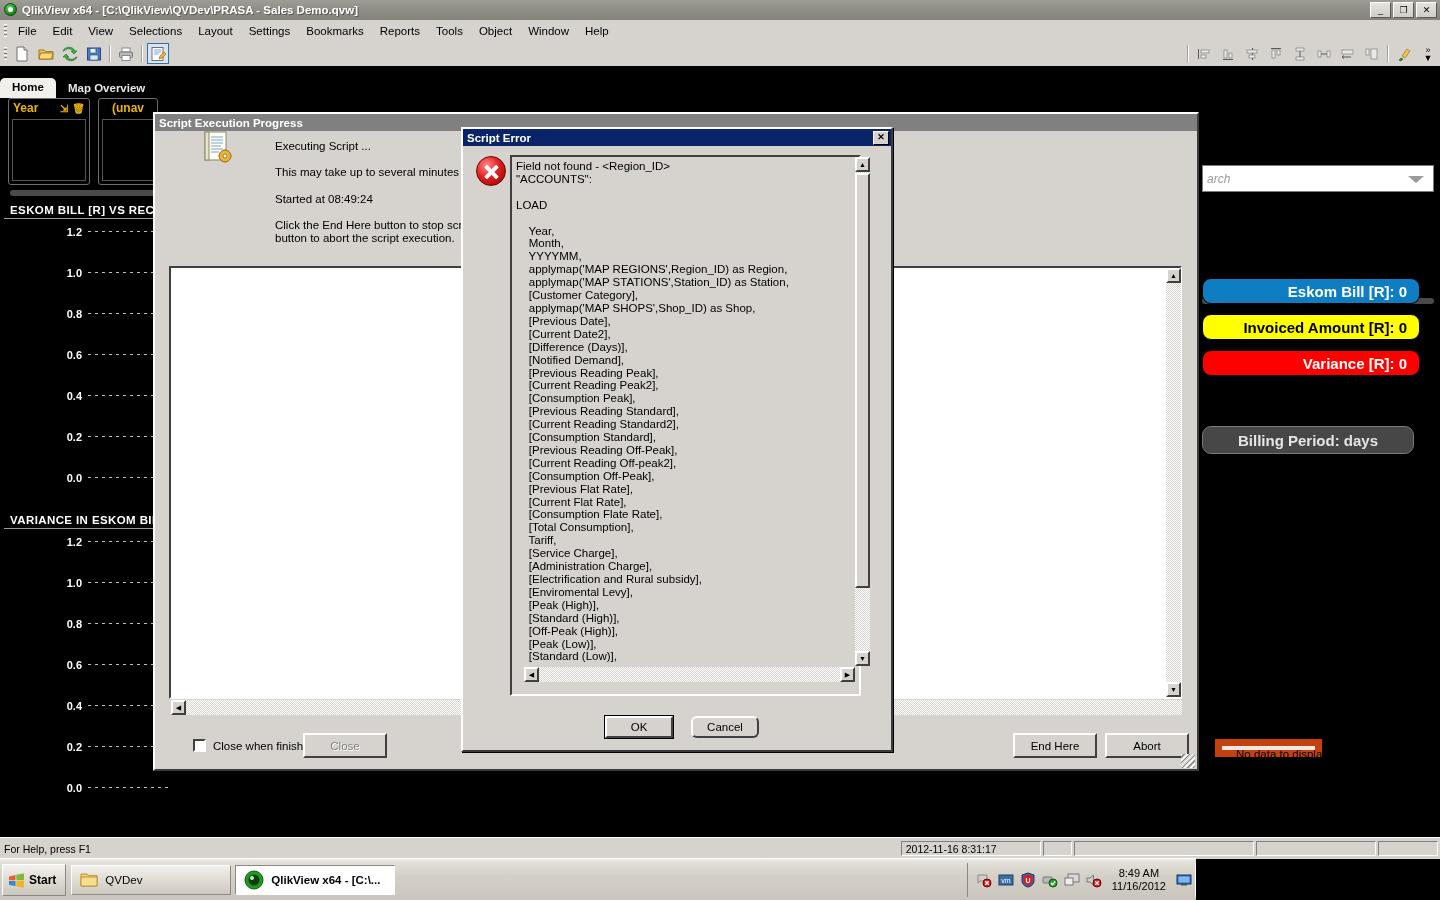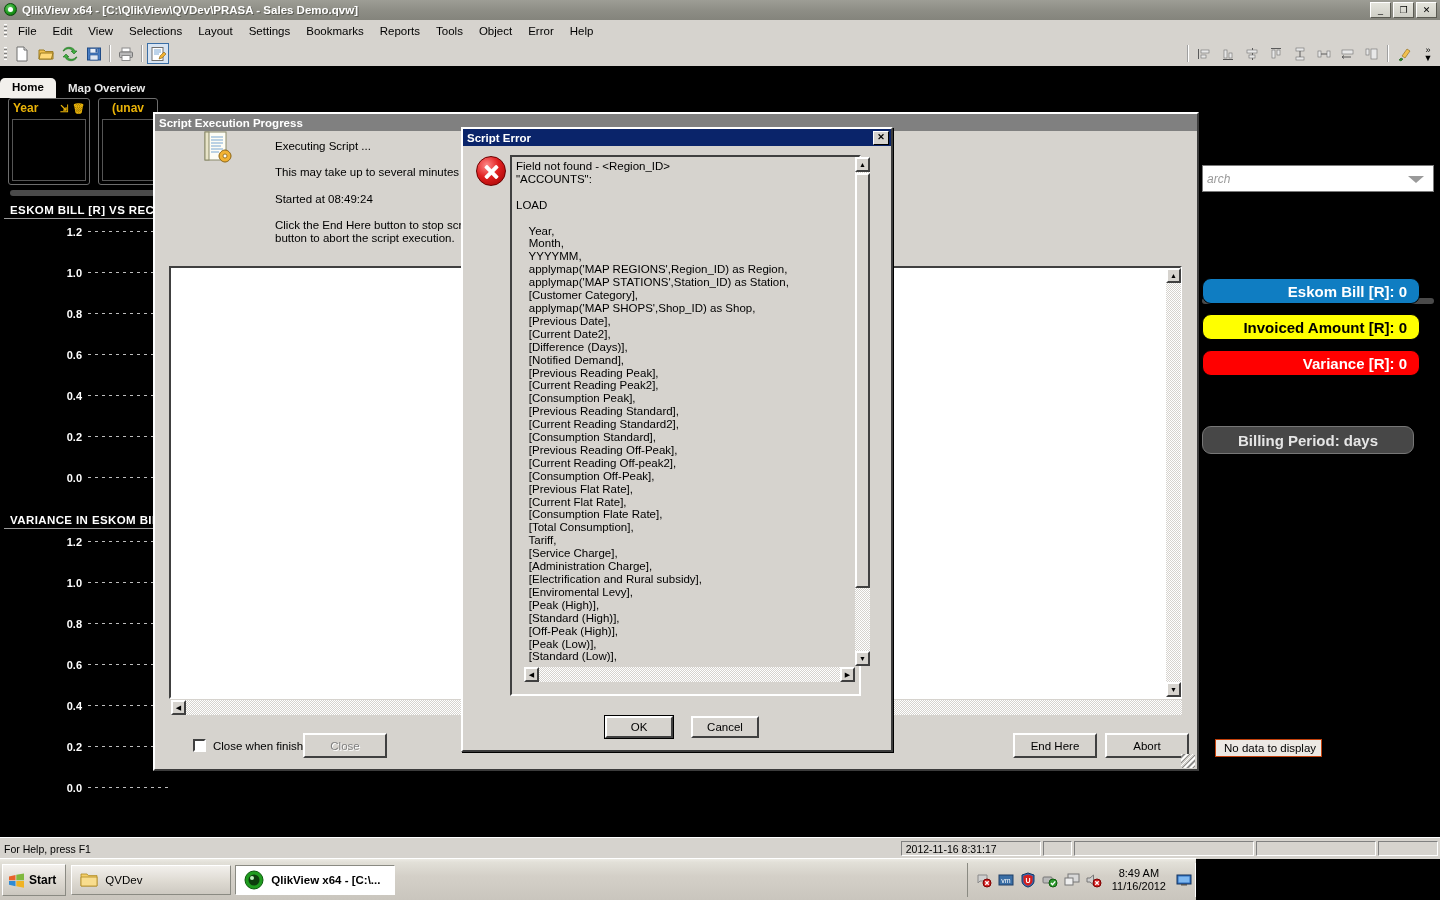--- a/index.html
+++ b/index.html
@@ -126,22 +126,22 @@
     flex:1 1 auto;color:#999;font-style:italic;font-size:12px;padding-left:4px;
     white-space:nowrap;overflow:hidden;
   }
   .kpi{
     position:absolute;border-radius:9px;box-sizing:border-box;
     display:flex;align-items:center;justify-content:flex-end;
     padding-right:12px;font-weight:bold;font-size:15px;white-space:nowrap;
     border:1px solid #000;
   }
   .nodata{
-    position:absolute;background:#ece9e4;border:1px solid #c2410c;
-    font-size:11.5px;color:#000;padding:2px 8px;box-sizing:border-box;
+    position:absolute;background:#ece9e4;border:7px solid #c2410c;
+    font-size:11.5px;color:#000;padding:2px 14px;box-sizing:border-box;
     white-space:nowrap;
   }
   .sbar-h{position:absolute;background:#4a4a4a;border-radius:3px;}
 
   
   .dlg{position:absolute;background:#d6d3ce;box-sizing:border-box;
     border:2px solid;border-color:#fff #3c3c3c #3c3c3c #fff;
     box-shadow:1px 1px 0 #000;}
   .dlg-cap{
     height:17px;display:flex;align-items:center;padding:0 2px 0 4px;
@@ -285,21 +285,21 @@
     <div class="menuitem">File</div>
     <div class="menuitem">Edit</div>
     <div class="menuitem">View</div>
     <div class="menuitem">Selections</div>
     <div class="menuitem">Layout</div>
     <div class="menuitem">Settings</div>
     <div class="menuitem">Bookmarks</div>
     <div class="menuitem">Reports</div>
     <div class="menuitem">Tools</div>
     <div class="menuitem">Object</div>
-    <div class="menuitem">Error</div>
+    <div class="menuitem">Window</div>
     <div class="menuitem">Help</div>
   </div>
 
   <div class="toolbar">
     <div class="grip"></div>
 
     <div class="tbtn">
       <svg width="16" height="16" viewBox="0 0 16 16">
           <path d="M3 1h7l3 3v11H3z" fill="#fff" stroke="#6f6f6f"></path>
           <path d="M10 1v3h3" fill="#e8e8e8" stroke="#6f6f6f"></path>
@@ -635,21 +635,21 @@
         <div class="sb-thumb" style="left:0;top:16px;width:15px;height:415px;"></div>
         <div class="sb-arrow" style="left:0;bottom:0;width:15px;height:15px;">▼</div>
       </div>
 
       <div class="scroll-h" style="left:61px;top:538px;width:331px;">
         <div class="sb-arrow" style="left:0;top:0;width:15px;height:15px;">◀</div>
         <div class="sb-arrow" style="right:0;top:0;width:15px;height:15px;">▶</div>
       </div>
 
       <div class="w95btn def" style="position:absolute;left:142px;top:587px;width:68px;height:22px;">OK</div>
-      <div class="w95btn" style="position:absolute;left:228px;top:587px;width:68px;height:22px;">Cancel</div>
+      <div class="w95btn" style="position:absolute;left:228px;top:587px;width:68px;height:22px;border-radius:6px;">Cancel</div>
     </div>
 
   </div>
 
   <div class="statusbar">
     <div class="sb-cell flat" style="width:900px;">For Help, press F1</div>
     <div class="sb-cell" style="width:140px;justify-content:flex-start;">2012-11-16 8:31:17</div>
     <div class="sb-cell" style="width:30px;"></div>
     <div class="sb-cell" style="width:180px;"></div>
     <div class="sb-cell" style="width:120px;"></div>

